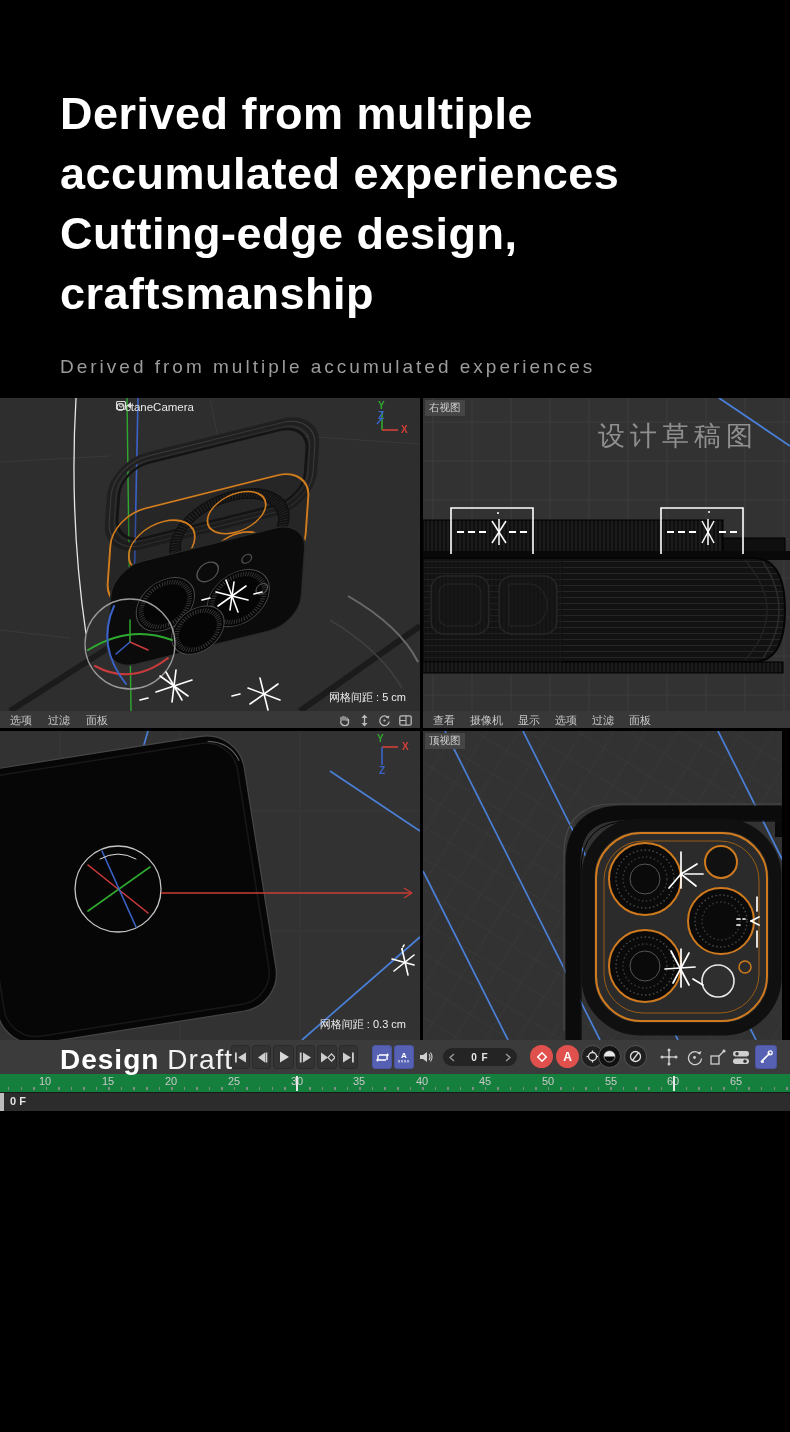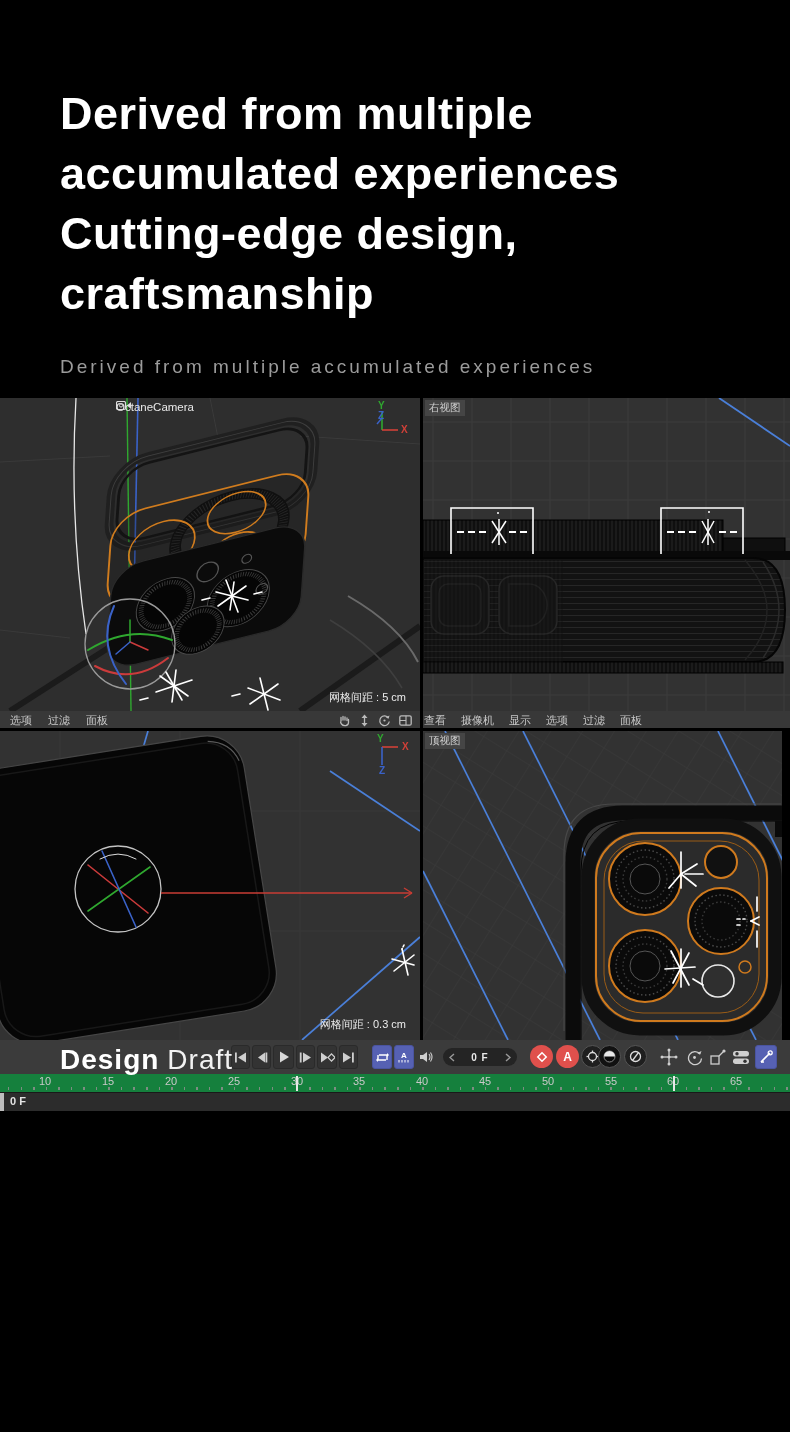--- a/index.html
+++ b/index.html
@@ -26,21 +26,21 @@
   #vp-bl .grid-label{bottom:8px;}
   .watermark{position:absolute;right:32px;top:20px;color:#8f8f8f;font-size:27px;
              letter-spacing:5px;z-index:3;}
   .axis-gizmo{position:absolute;right:10px;top:2px;width:46px;height:44px;z-index:3;}
   .axis-gizmo span{position:absolute;font-size:10px;font-weight:700;}
   .ax-y{color:#2fa82f;}.ax-x{color:#d04038;}.ax-z{color:#3a62c8;}
   
   .strip{position:absolute;left:0;top:711px;width:790px;height:18px;background:#383838;
          display:flex;z-index:2;font-size:11px;color:#c8c8c8;}
   .strip .half-l{width:420px;display:flex;align-items:center;gap:16px;padding-left:10px;box-sizing:border-box;}
-  .strip .half-r{flex:1;display:flex;align-items:center;gap:15px;padding-left:1px;border-left:3px solid #000;box-sizing:border-box;}
+  .strip .half-r{flex:1;display:flex;align-items:center;gap:15px;padding-left:10px;border-left:3px solid #000;box-sizing:border-box;}
   .strip .menu-item{cursor:default;}
   .strip-icons{margin-left:auto;display:flex;gap:8px;align-items:center;padding-right:8px;}
   .vdivider{position:absolute;left:420px;top:398px;width:3px;height:642px;background:#000;z-index:4;}
   .hdivider{position:absolute;left:0;top:728px;width:790px;height:3px;background:#000;z-index:4;}
   
   .timeline{position:absolute;left:0;top:1040px;width:790px;height:34px;background:#3b3b3b;z-index:2;}
   .tbtn{position:absolute;top:5px;height:24px;background:#333;border:1px solid #2a2a2a;
         border-radius:3px;display:flex;align-items:center;justify-content:center;box-sizing:border-box;}
   .tbtn.blue{background:#5661b3;border-color:#4a54a0;}
   .cbtn{position:absolute;top:5px;width:23px;height:23px;border-radius:50%;
@@ -244,20 +244,21 @@
         <line x1="296" y1="134" x2="316" y2="134" stroke-width="2" stroke-dasharray="7 4"></line>
         <g stroke-width="1.5" transform="translate(285,134)">
           <line x1="-6" y1="-11" x2="6" y2="11"></line>
             <line x1="6" y1="-11" x2="-6" y2="11"></line>
           <line x1="0" y1="-13" x2="0" y2="13"></line>
             <line x1="1" y1="-21" x2="1" y2="-17" stroke-dasharray="2 2"></line>
         </g>
       </g>
     </svg>
     <div class="vp-badge">右视图</div>
+    <div class="watermark">设计草稿图</div>
   </div>
 
   <div class="strip">
     <div class="half-l">
       <span class="menu-item">选项</span>
       <span class="menu-item">过滤</span>
       <span class="menu-item">面板</span>
       <span class="strip-icons">
         <svg width="13" height="13" viewBox="0 0 13 13">
           <path d="M3,7 V3.5 M5,6 V2.5 M7,6 V3 M9,6.5 V4 M3,7 Q2,8.5 3.5,10 Q5,12 8,11.5 Q10.5,11 10.5,8.5 V5.5" fill="none" stroke="#bbb" stroke-width="1.3" stroke-linecap="round"></path>

